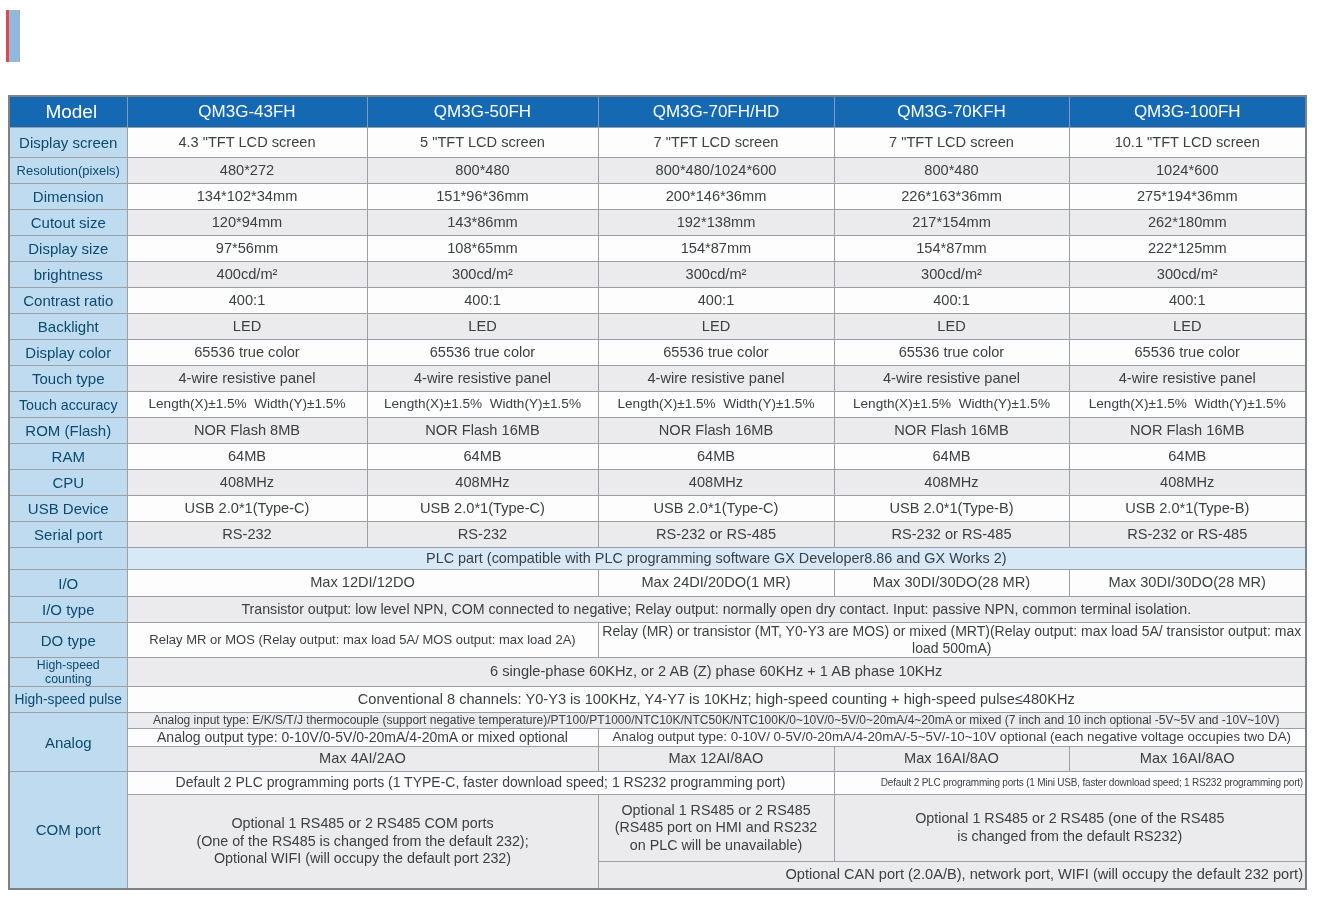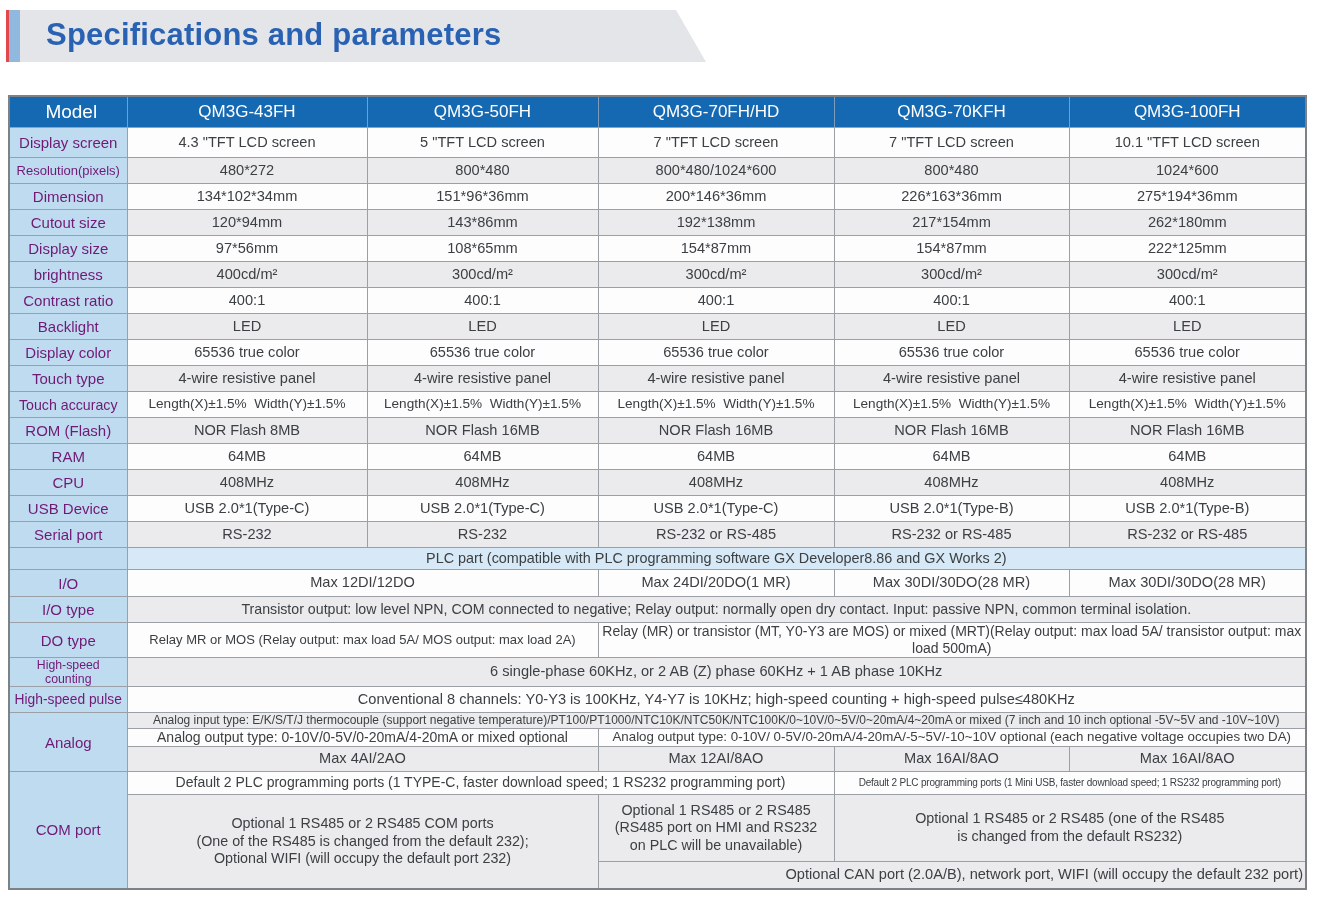--- a/index.html
+++ b/index.html
@@ -27,21 +27,21 @@
   col.c-label{width:118px;}
   col.c1{width:240px;} col.c2{width:231px;} col.c3{width:236px;}
   col.c4{width:235px;} col.c5{width:237px;}
   th,td{border:1px solid #9ba0a6;text-align:center;vertical-align:middle;padding:0 2px;overflow:hidden;}
   thead th{
     background:#1569b3;color:#ffffff;font-weight:400;font-size:17px;height:30px;
     border-color:#7e9cba;border-bottom-color:#9ba0a6;
   }
   thead th:first-child{font-size:19px;padding-left:8px;}
   tbody th{
-    background:#bedbf0;color:#701a75;font-weight:400;font-size:15px;height:25px;
+    background:#bedbf0;color:#0c4a6e;font-weight:400;font-size:15px;height:25px;
   }
   tbody td{
     background:#fdfdfe;color:#3c4043;font-size:14.6px;white-space:pre-wrap;line-height:1.22;
   }
   
   tr[data-rowname="resolution"] td, tr[data-rowname="cutout-size"] td,
   tr[data-rowname="brightness"] td, tr[data-rowname="backlight"] td,
   tr[data-rowname="touch-type"] td, tr[data-rowname="rom-flash"] td,
   tr[data-rowname="cpu"] td, tr[data-rowname="serial-port"] td,
   tr[data-rowname="io-type"] td, tr[data-rowname="hs-counting"] td,
@@ -59,33 +59,30 @@
   tr[data-rowname="do-type"] td:first-of-type{font-size:13px;}
   tr[data-rowname="do-type"] td:last-of-type{font-size:14px;}
   tr[data-rowname="hs-counting"] th{font-size:12.3px;}
   tr[data-rowname="hs-pulse"] th{font-size:13.8px;}
   tr[data-rowname="analog-input"] td{font-size:12px;}
   tr[data-rowname="analog-output"] td:first-of-type{font-size:14px;}
   tr[data-rowname="analog-output"] td:last-of-type{font-size:13.3px;}
   tr[data-rowname="analog-max"] td{height:24px;}
   tr[data-rowname="com-default"] td{height:22px;margin-left:28px;}
   tr[data-rowname="com-default"] td:first-of-type{font-size:14px;}
-  tr[data-rowname="com-default"] td:last-of-type{font-size:10px;letter-spacing:-.2px;}
+  tr[data-rowname="com-default"] td:last-of-type{font-size:10px;letter-spacing:-.2px;text-align:right;}
   tr[data-rowname="com-optional"] td{height:66px;font-size:14.3px;}
   tr[data-rowname="com-can"] td{height:26px;text-align:right;}
 </style>
 </head>
 <body>
 
 <div class="title-row">
   <div class="bar-red"></div>
   <div class="bar-blue"></div>
-  <div class="banner">
-    <h1>Specifications and parameters</h1>
-  </div>
 </div>
 
 <table>
   <colgroup>
     <col class="c-label">
       <col class="c1">
       <col class="c2">
       <col class="c3">
       <col class="c4">
       <col class="c5">

